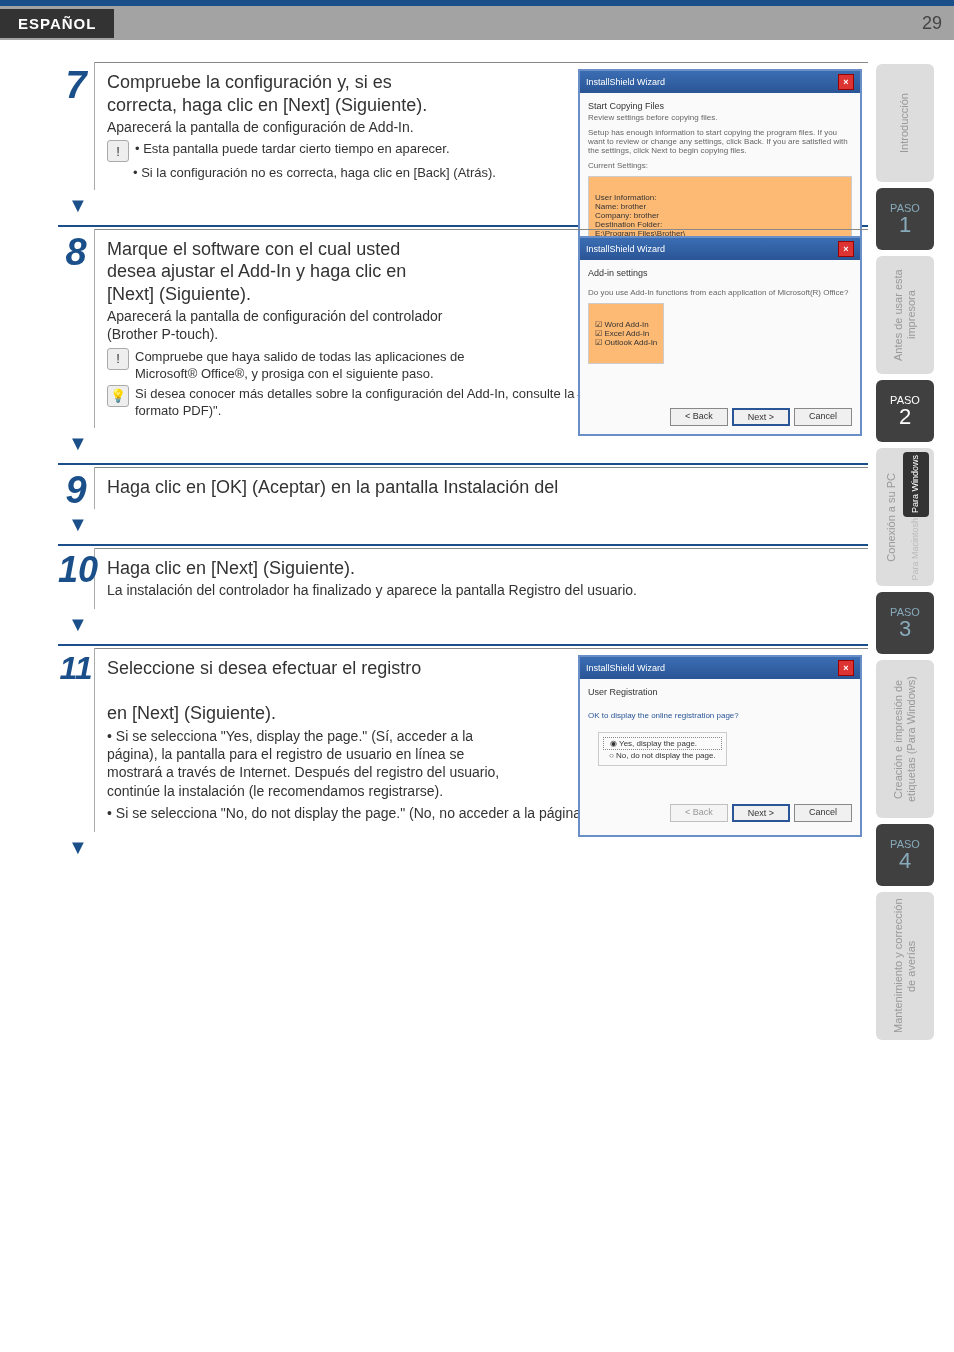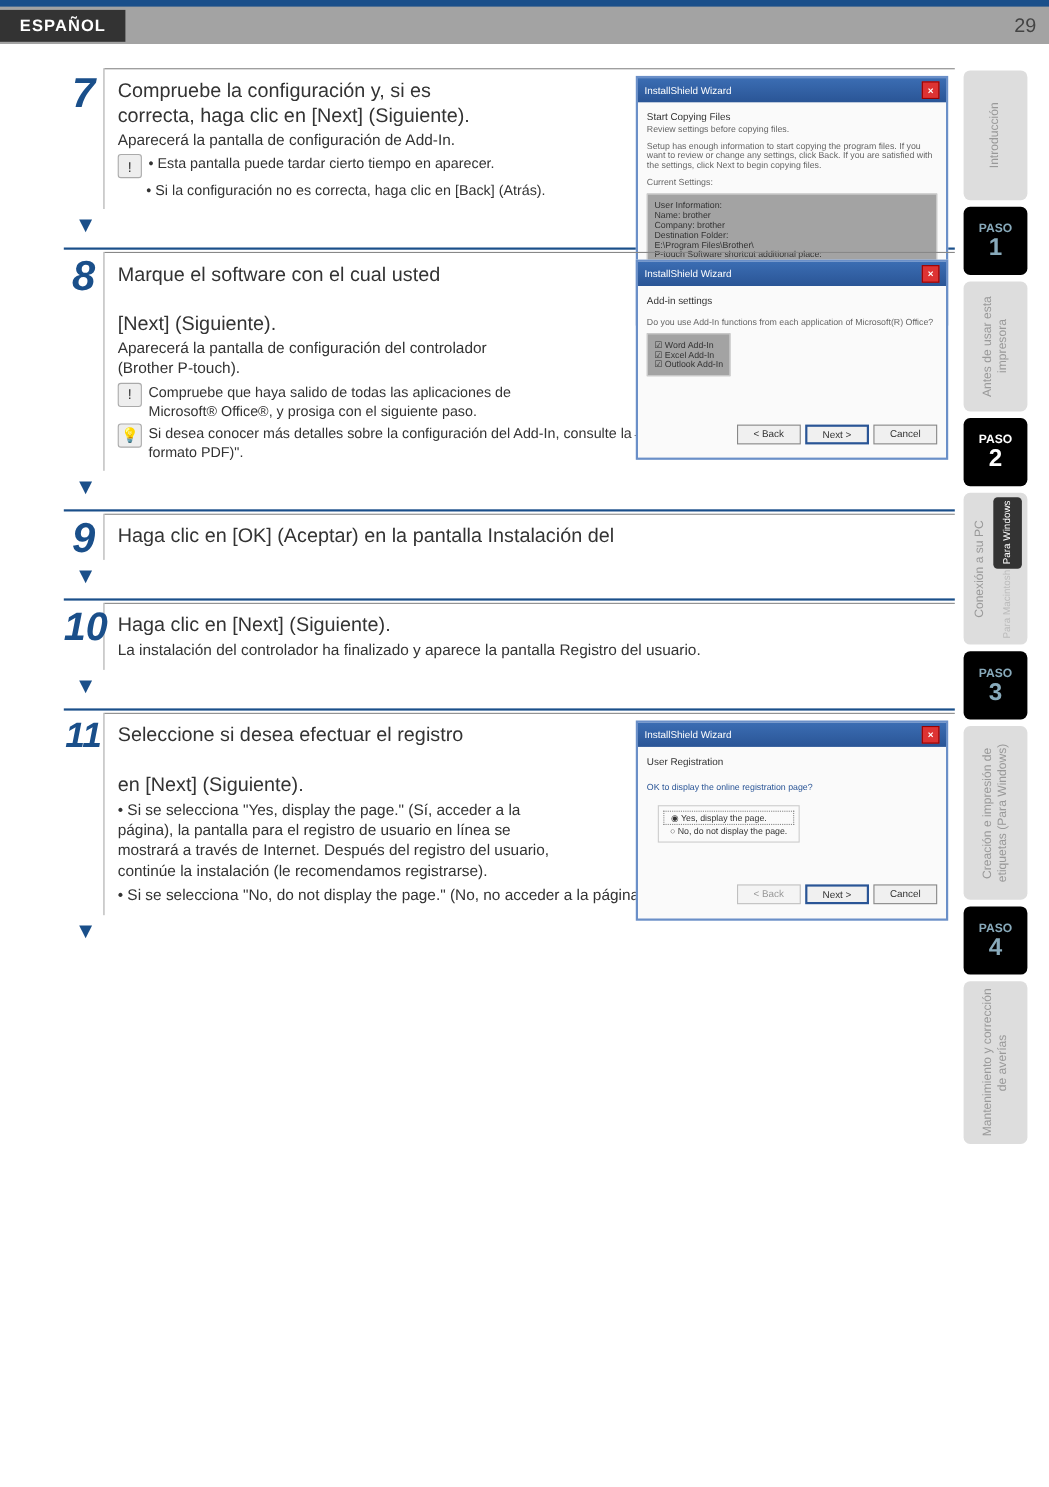--- a/index.html
+++ b/index.html
@@ -17,31 +17,31 @@
 .sub{font-size:14px;line-height:1.3;margin:0 0 4px}
 .note{display:flex;gap:6px;margin:2px 0 2px 0}
 .note .icon{flex-shrink:0;width:20px;height:20px;background:#eee;border:1px solid #aaa;border-radius:3px;display:flex;align-items:center;justify-content:center;font-size:13px}
 .note .bullet-txt{flex:1;font-size:13px;line-height:1.35}
 .screenshot{position:absolute;top:6px;right:6px;width:280px;border:2px solid #6a8fc8;background:#fafafa;font-size:9px;color:#333}
 .ss-title{background:linear-gradient(#3b6db3,#2a5596);color:white;padding:3px 6px;display:flex;justify-content:space-between;align-items:center}
 .ss-close{width:14px;height:14px;background:#d33;color:white;text-align:center;line-height:14px;font-weight:bold;border:1px solid #900}
 .ss-body{padding:8px;min-height:140px;position:relative}
 .ss-h{font-weight:normal;margin-bottom:2px}
 .ss-p{font-size:8px;color:#666;margin-bottom:6px}
-.ss-box{border:1px solid #ccc;padding:5px 6px;font-size:8px;margin-bottom:4px;background:#a3a3a3}
+.ss-box{border:1px solid #ccc;padding:16px 6px;font-size:8px;margin-bottom:4px;background:#fdba74}
 .ss-btns{display:flex;gap:4px;justify-content:flex-end;margin-top:8px}
 .ss-btn{border:1px solid #888;padding:2px 14px;font-size:9px;background:#f0f0f0}
 .ss-btn.on{border:2px solid #2a5596}
 .ss-radio{padding:1px 6px;font-size:8px}
 .ss-radio.sel{border:1px dotted #888}
 .arrow{color:#1a4f8a;font-size:20px;margin:2px 0 8px 10px}
 .sep{border-top:2px solid #1a4f8a;margin:0 0 2px}
 
 .side-tab{height:110px;background:#ddd;border-radius:6px;color:#999;font-size:11px;display:flex;align-items:center;justify-content:center;padding:4px;text-align:center;position:relative}
-.side-tab.paso{height:54px;background:#000000;color:#fff;font-weight:bold;flex-direction:column}
+.side-tab.paso{height:54px;background:#404040;color:#fff;font-weight:normal;flex-direction:column}
 .side-tab.paso .n{font-size:22px;line-height:1}
 .side-tab.paso.off{color:#8ab}
 .vtxt{writing-mode:vertical-rl;transform:rotate(180deg);line-height:1.2}
 </style>
 </head>
 <body>
 
 <div class="page">
   <div class="topbar">
     <div class="lang-tab">ESPAÑOL</div>
@@ -92,21 +92,21 @@
             </div>
           </div>
         </div>
       </div>
       <div class="arrow">▼</div>
 
       <div class="sep"></div>
       <div class="step">
         <div class="num">8</div>
         <div class="body">
-          <p class="lead" style="max-width:410px"><span>Marque el software con el cual usted</span><br><br><span>[Next] (Siguiente).</span></p>
+          <p class="lead" style="max-width:410px"><span>Marque el software con el cual usted</span><br><span>desea ajustar el Add-In y haga clic en</span><br><span>[Next] (Siguiente).</span></p>
           <p class="sub" style="max-width:370px">Aparecerá la pantalla de configuración del controlador (Brother P-touch).</p>
           <div class="note">
               <div class="icon">!</div>
               <div class="bullet-txt" style="max-width:370px">Compruebe que haya salido de todas las aplicaciones de Microsoft® Office®, y prosiga con el siguiente paso.</div>
             </div>
           <div class="note">
               <div class="icon">💡</div>
               <div class="bullet-txt">Si desea conocer más detalles sobre la configuración del Add-In, consulte la→"Guía del software para el usuario  (manual en formato PDF)".</div>
             </div>
           <div class="screenshot">

